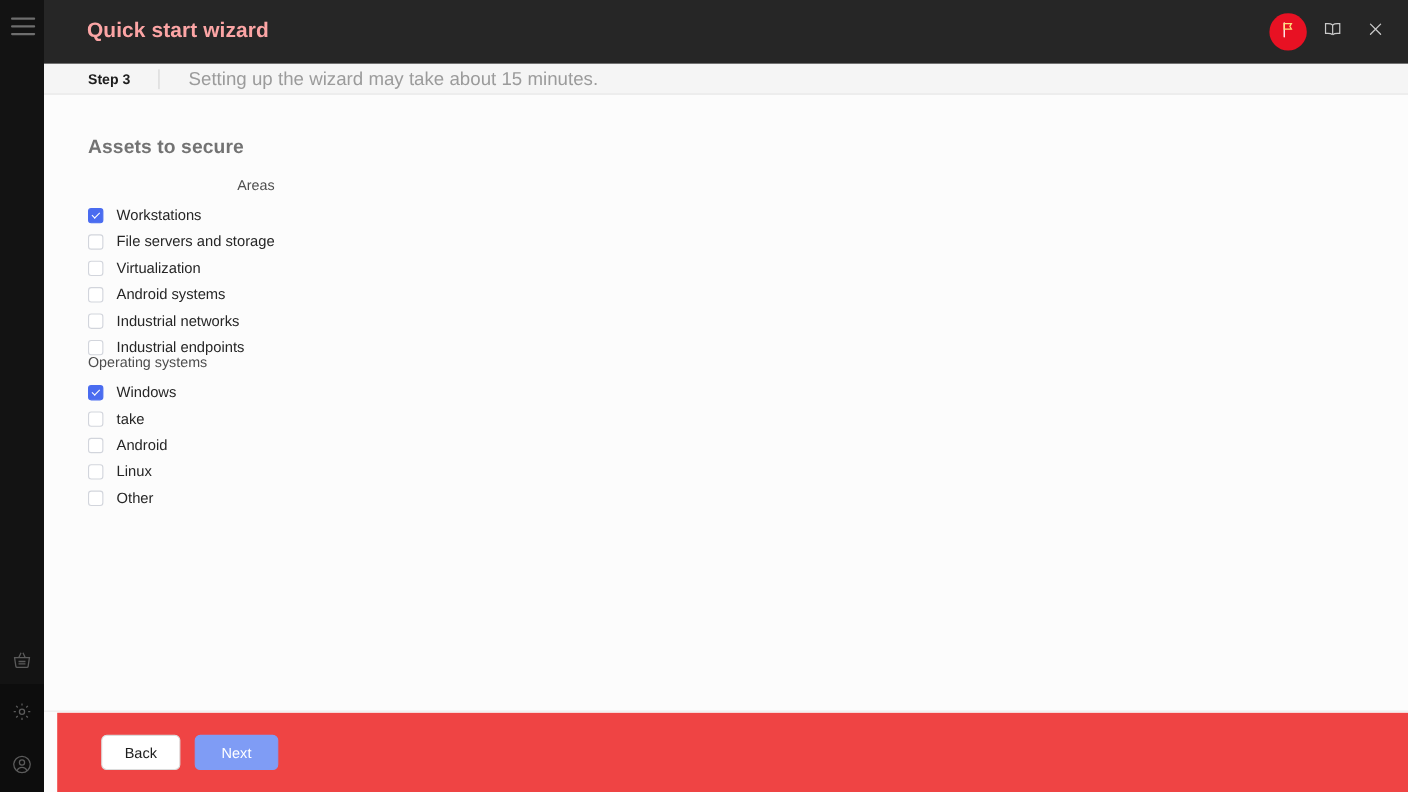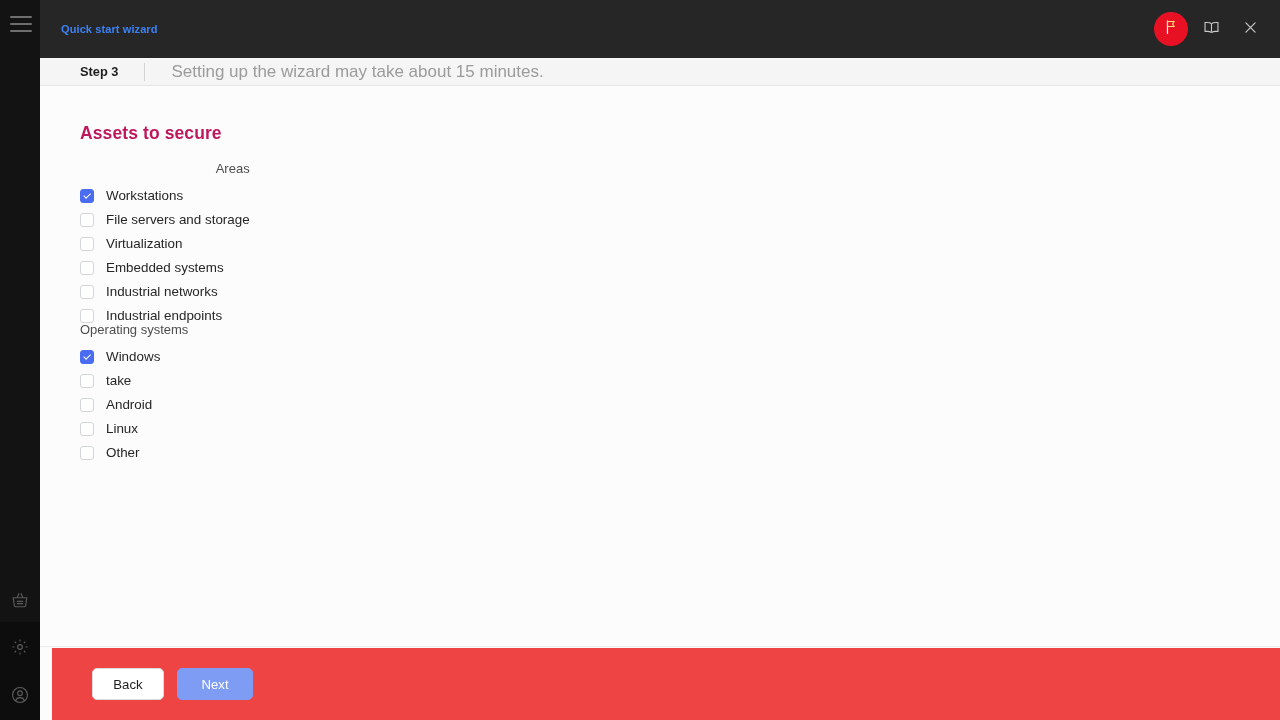--- a/index.html
+++ b/index.html
@@ -44,23 +44,23 @@
   .rail-icon-user   { top: 675px; }
 
   
   .titlebar {
     position: absolute; left: 40px; top: 0;
     width: 1240px; height: 58px;
     background: #262626;
     display: flex; align-items: center;
   }
   .titlebar-title {
-    margin-left: 21px;
-    color: #3b82f6;
-    font-size: 11px;
+    margin-left: 39px;
+    color: #fca5a5;
+    font-size: 19px;
     font-weight: bold;
     letter-spacing: .1px;
   }
   .titlebar-actions {
     margin-left: auto; display: flex; align-items: center;
     height: 58px; padding-right: 14px; gap: 7px;
   }
   .flag-badge {
     width: 34px; height: 34px; border-radius: 50%;
     background: #e81123;
@@ -93,21 +93,21 @@
 
   
   .main {
     position: absolute; left: 40px; top: 98px;
     width: 1240px; height: 549px;
     background: #fcfcfc;
     border-bottom: 1px solid #ececec;
   }
   .page-title {
     position: absolute; left: 40px; top: 25px;
-    font-size: 17.5px; font-weight: bold; color: #be185d;
+    font-size: 17.5px; font-weight: bold; color: #737373;
     letter-spacing: .1px;
   }
   .group {
     position: absolute; left: 40px;
   }
   .group-areas { top: 63px; text-align: right; }
   .group-os    { top: 224px; }
   .group-label {
     font-size: 13px; color: #4d4d4d;
     margin-bottom: 7px; line-height: 16px;
@@ -262,21 +262,21 @@
           <div class="cb-row">
             <span class="cb"></span>
             <span class="cb-text">File servers and storage</span>
           </div>
           <div class="cb-row">
             <span class="cb"></span>
             <span class="cb-text">Virtualization</span>
           </div>
           <div class="cb-row">
             <span class="cb"></span>
-            <span class="cb-text">Embedded systems</span>
+            <span class="cb-text">Android systems</span>
           </div>
           <div class="cb-row">
             <span class="cb"></span>
             <span class="cb-text">Industrial networks</span>
           </div>
           <div class="cb-row">
             <span class="cb"></span>
             <span class="cb-text">Industrial endpoints</span>
           </div>
         </div>

